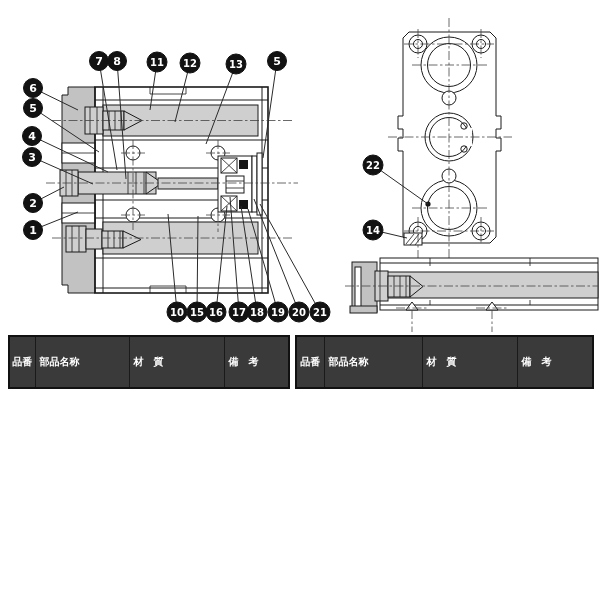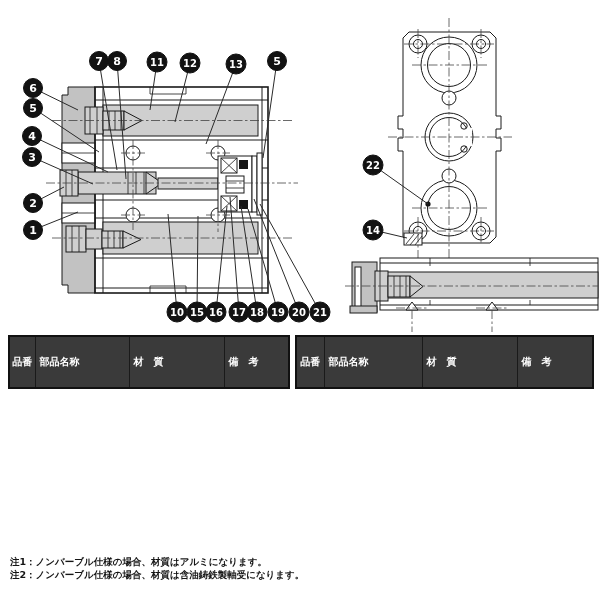--- a/index.html
+++ b/index.html
@@ -310,15 +310,13 @@
         <tr>
           <th class="h-no">品番</th>
           <th>部品名称</th>
           <th>材　質</th>
           <th>備　考</th>
         </tr>
       </thead>
     <tbody></tbody>
   </table>
 
-  <div class="note" id="note1">注1：ノンバーブル仕様の場合、材質はアルミになります。</div>
-  <div class="note" id="note2">注2：ノンバーブル仕様の場合、材質は含油鋳鉄製軸受になります。</div>
 </div>
 
 </body></html>

